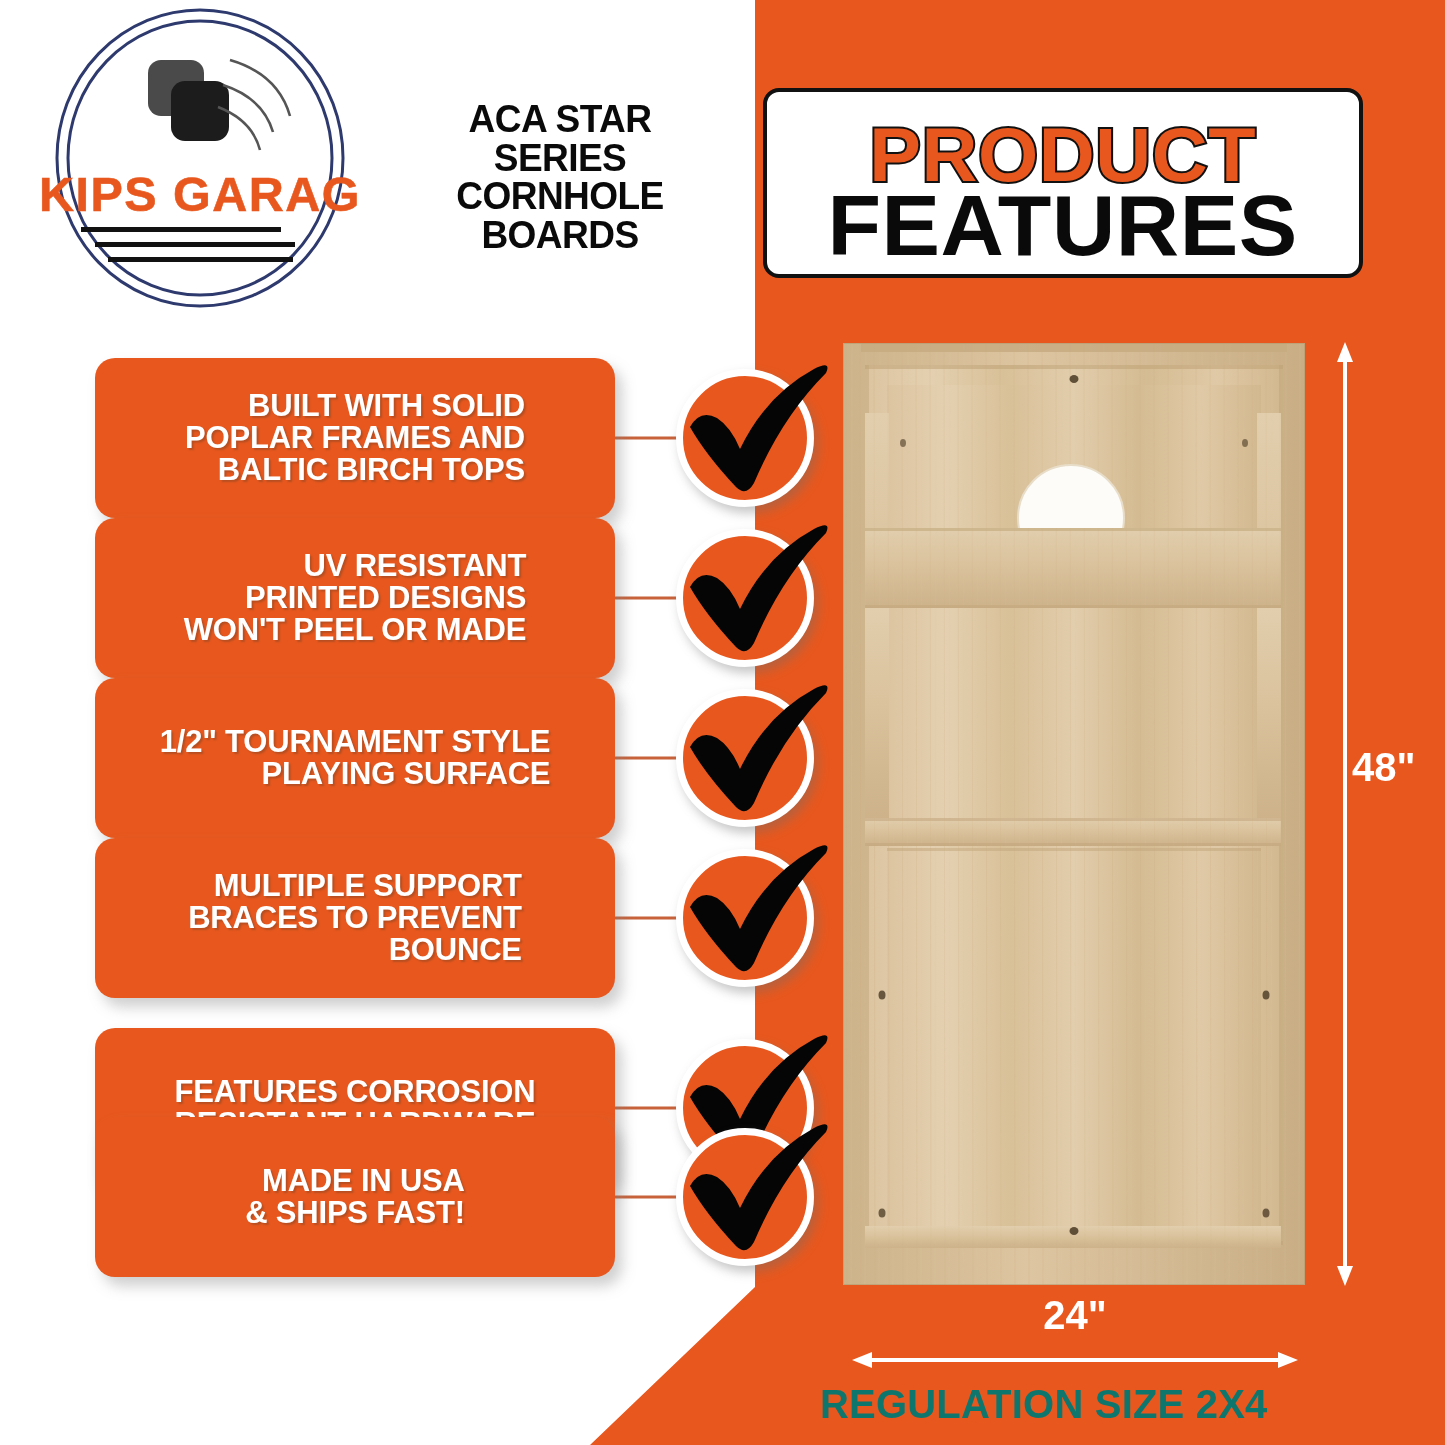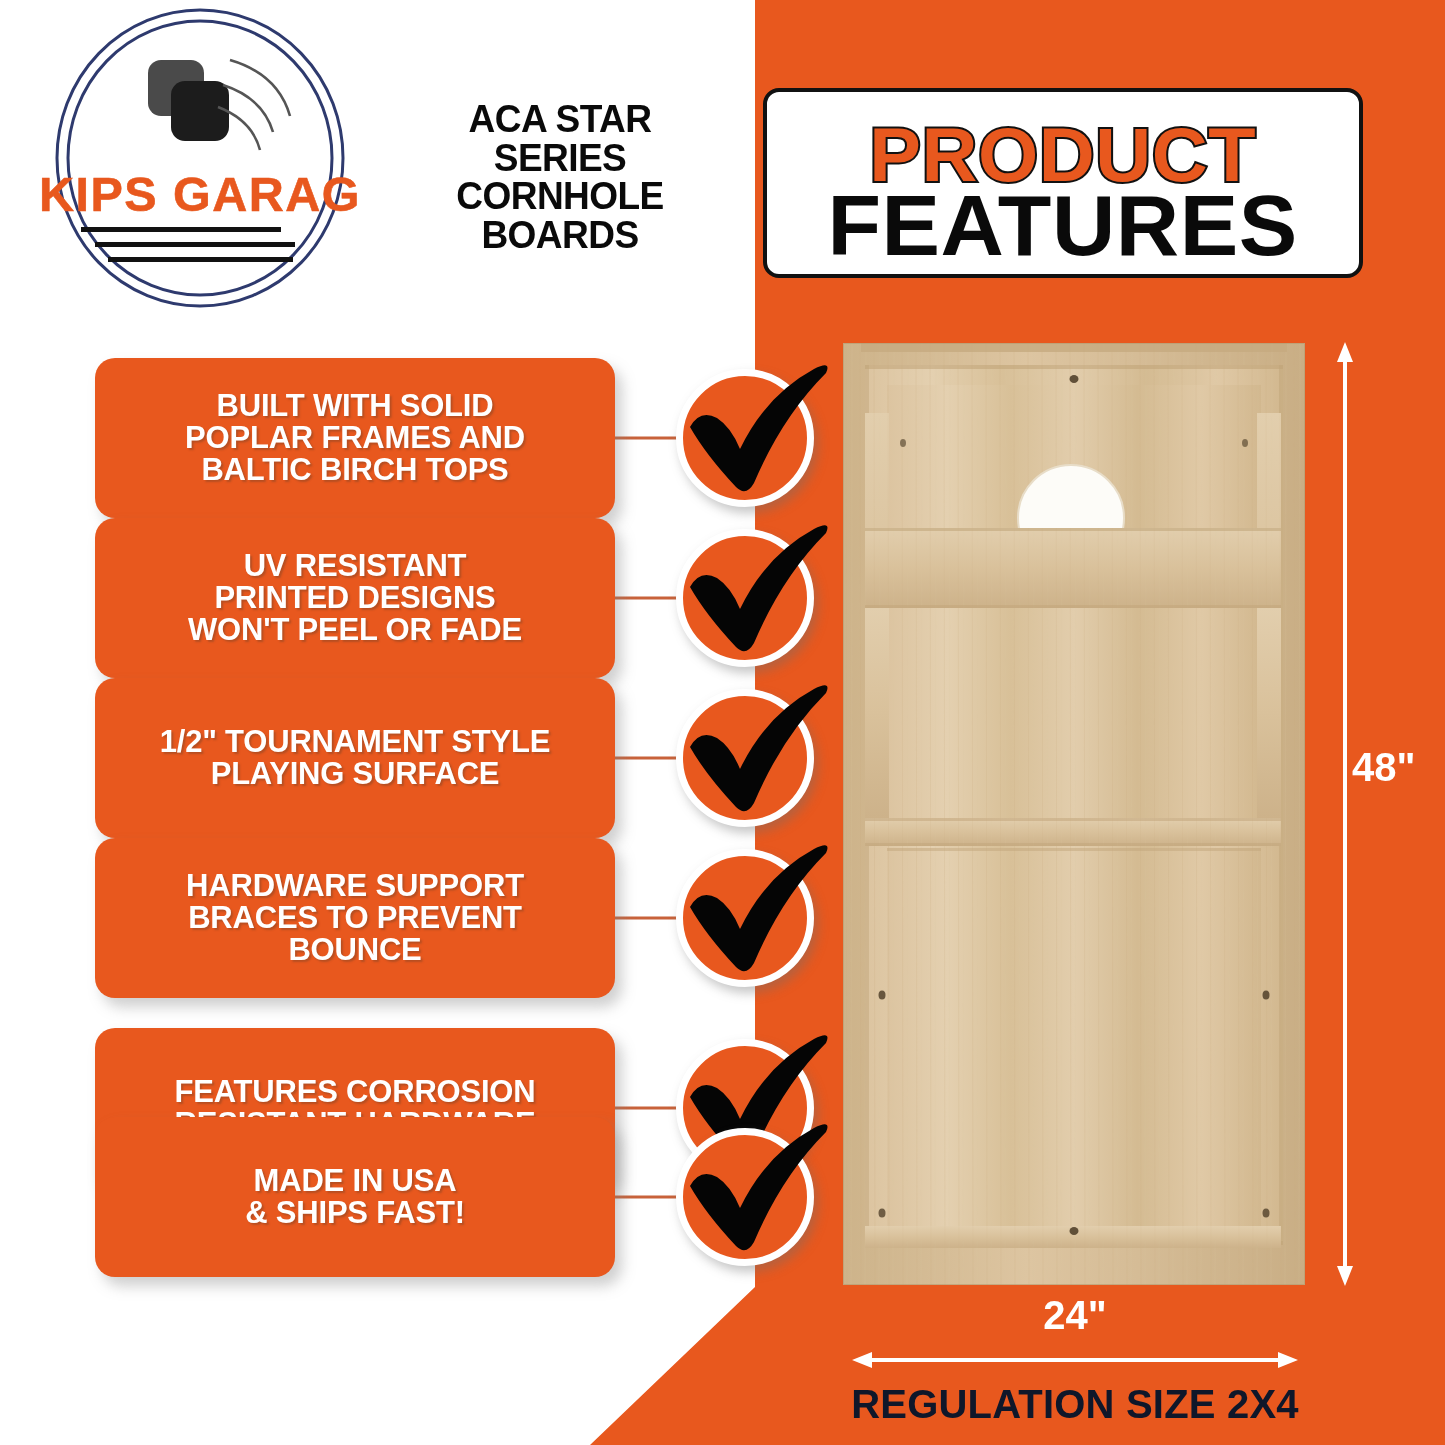--- a/index.html
+++ b/index.html
@@ -78,21 +78,21 @@
     border-radius:20px;
     display:flex; align-items:center; justify-content:center;
     box-shadow: 7px 9px 14px rgba(130,130,130,0.38);
     padding:0 14px;
   }
   .feature-row .pill .ptext{
     color:#ffffff;
     font-weight:700;
     font-size:31px;
     line-height:1.03;
-    text-align:center;
+    text-align:right;
     letter-spacing:-0.2px;
     text-shadow: 2px 2px 2px rgba(90,60,40,0.35);
     font-stretch:condensed;
     white-space:pre-line;
   }
   .feature-row .connector{
     position:absolute; left:613px; top:50%; width:105px; height:3px;
     background:#c8623a; transform:translateY(-1.5px);
   }
   .feature-row .check-badge{
@@ -132,22 +132,22 @@
   #dim-horizontal{
     position:absolute; left:850px; top:1348px; width:450px; height:24px; z-index:8;
   }
   #dim-horizontal svg{ width:100%; height:100%; display:block; }
   #dim-horizontal-label{
     position:absolute; left:850px; top:1293px; width:450px; text-align:center; z-index:9;
     color:#ffffff; font-size:40px; font-weight:700;
     font-stretch:condensed;
   }
   #regulation-note{
-    position:absolute; left:820px; top:1382px; width:510px; text-align:center; z-index:9;
-    color:#0f172a; font-size:40px; font-weight:700; letter-spacing:0.2px;
+    position:absolute; left:820px; top:1382px; width:510px; z-index:9;
+    color:#0f766e; font-size:40px; font-weight:700; letter-spacing:0.2px;
     font-stretch:condensed; white-space:nowrap;
   }
 </style>
 </head>
 <body>
 
 <div id="orange-panel"></div>
 
 <div id="logo">
   <svg viewBox="0 0 320 300" xmlns="http://www.w3.org/2000/svg">
@@ -195,21 +195,21 @@
       <path d="M 16 80 Q 26 62 43 71 Q 57 80 66 102 Q 92 48 140 22 Q 158 13 152 26 Q 108 70 80 136 Q 72 150 62 140 Q 32 108 16 80 Z" fill="#050505"></path>
     </svg>
   </div>
 </div>
 
 <div class="feature-row" style="top:518px;">
   <div class="connector"></div>
   <div class="pill">
     <div class="ptext">UV RESISTANT
 PRINTED DESIGNS
-WON'T PEEL OR FADE</div>
+WON'T PEEL OR MADE</div>
   </div>
   <div class="check-badge">
     <div class="ring"></div>
     <svg viewBox="0 0 168 168">
       <path d="M 16 80 Q 26 62 43 71 Q 57 80 66 102 Q 92 48 140 22 Q 158 13 152 26 Q 108 70 80 136 Q 72 150 62 140 Q 32 108 16 80 Z" fill="#050505"></path>
     </svg>
   </div>
 </div>
 
 <div class="feature-row" style="top:678px;">
@@ -222,21 +222,21 @@
     <div class="ring"></div>
     <svg viewBox="0 0 168 168">
       <path d="M 16 80 Q 26 62 43 71 Q 57 80 66 102 Q 92 48 140 22 Q 158 13 152 26 Q 108 70 80 136 Q 72 150 62 140 Q 32 108 16 80 Z" fill="#050505"></path>
     </svg>
   </div>
 </div>
 
 <div class="feature-row" style="top:838px;">
   <div class="connector"></div>
   <div class="pill">
-    <div class="ptext">HARDWARE SUPPORT
+    <div class="ptext">MULTIPLE SUPPORT
 BRACES TO PREVENT
 BOUNCE</div>
   </div>
   <div class="check-badge">
     <div class="ring"></div>
     <svg viewBox="0 0 168 168">
       <path d="M 16 80 Q 26 62 43 71 Q 57 80 66 102 Q 92 48 140 22 Q 158 13 152 26 Q 108 70 80 136 Q 72 150 62 140 Q 32 108 16 80 Z" fill="#050505"></path>
     </svg>
   </div>
 </div>

